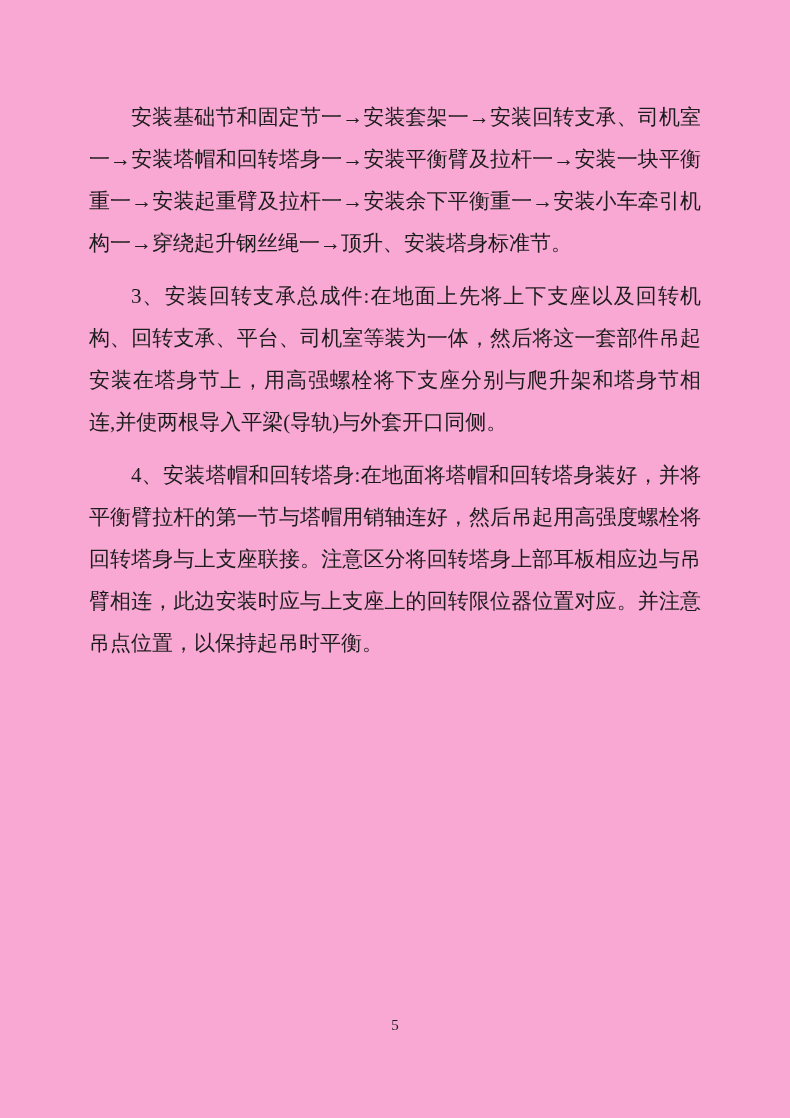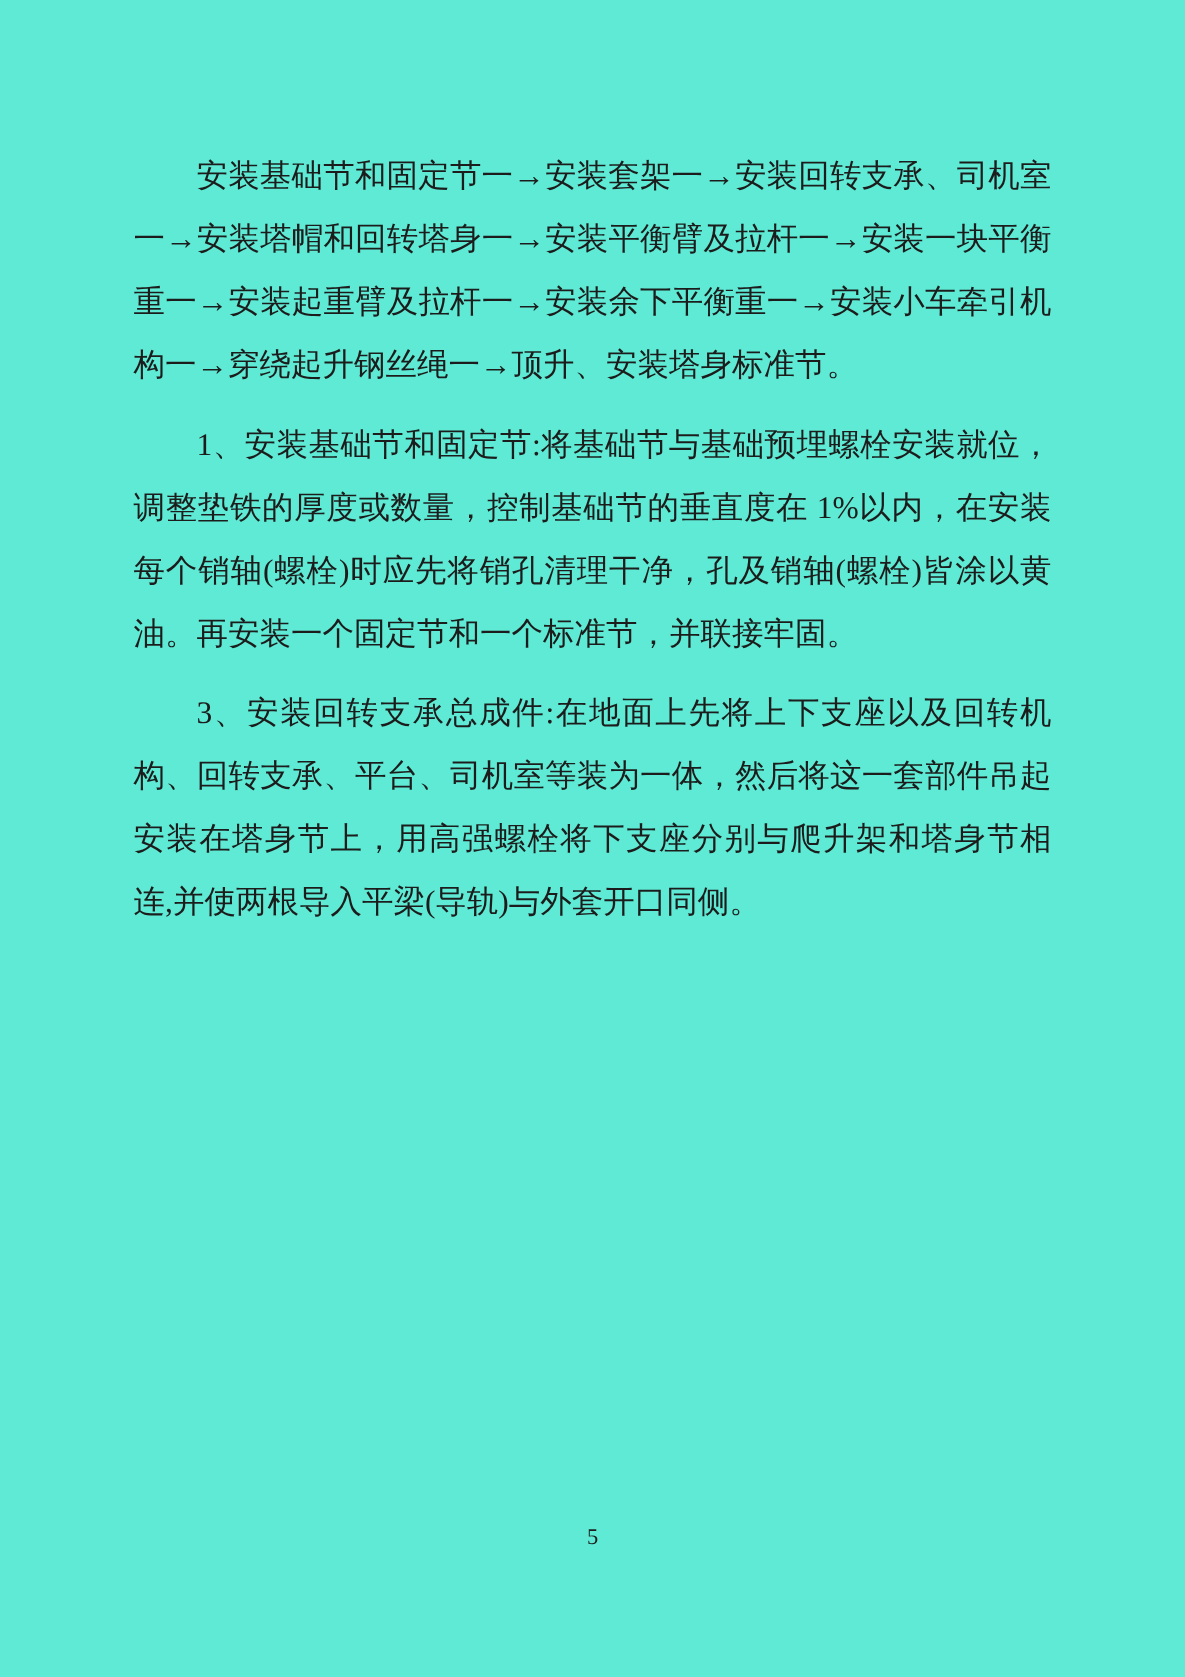--- a/index.html
+++ b/index.html
@@ -4,21 +4,21 @@
 <style>
   html, body {
     margin: 0;
     padding: 0;
     background: #ffffff;
   }
   .page {
     position: relative;
     width: 790px;
     height: 1118px;
-    background: #5eead4;
+    background: #f9a8d4;
     overflow: hidden;
     font-family: "Liberation Serif", "DejaVu Serif", serif;
     color: #1c1c1c;
   }
   .content {
     position: absolute;
     top: 96px;
     left: 89px;
     width: 612px;
   }
@@ -41,17 +41,17 @@
     line-height: 20px;
     color: #1c1c1c;
   }
 </style>
 </head>
 <body>
 
 <div class="page">
   <div class="content">
     <p>安装基础节和固定节一→安装套架一→安装回转支承、司机室一→安装塔帽和回转塔身一→安装平衡臂及拉杆一→安装一块平衡重一→安装起重臂及拉杆一→安装余下平衡重一→安装小车牵引机构一→穿绕起升钢丝绳一→顶升、安装塔身标准节。</p>
-    <p>1、安装基础节和固定节:将基础节与基础预埋螺栓安装就位，调整垫铁的厚度或数量，控制基础节的垂直度在 1%以内，在安装每个销轴(螺栓)时应先将销孔清理干净，孔及销轴(螺栓)皆涂以黄油。再安装一个固定节和一个标准节，并联接牢固。</p>
     <p>3、安装回转支承总成件:在地面上先将上下支座以及回转机构、回转支承、平台、司机室等装为一体，然后将这一套部件吊起安装在塔身节上，用高强螺栓将下支座分别与爬升架和塔身节相连,并使两根导入平梁(导轨)与外套开口同侧。</p>
+    <p>4、安装塔帽和回转塔身:在地面将塔帽和回转塔身装好，并将平衡臂拉杆的第一节与塔帽用销轴连好，然后吊起用高强度螺栓将回转塔身与上支座联接。注意区分将回转塔身上部耳板相应边与吊臂相连，此边安装时应与上支座上的回转限位器位置对应。并注意吊点位置，以保持起吊时平衡。</p>
   </div>
   <div class="page-number">5</div>
 </div>
 
 </body></html>

